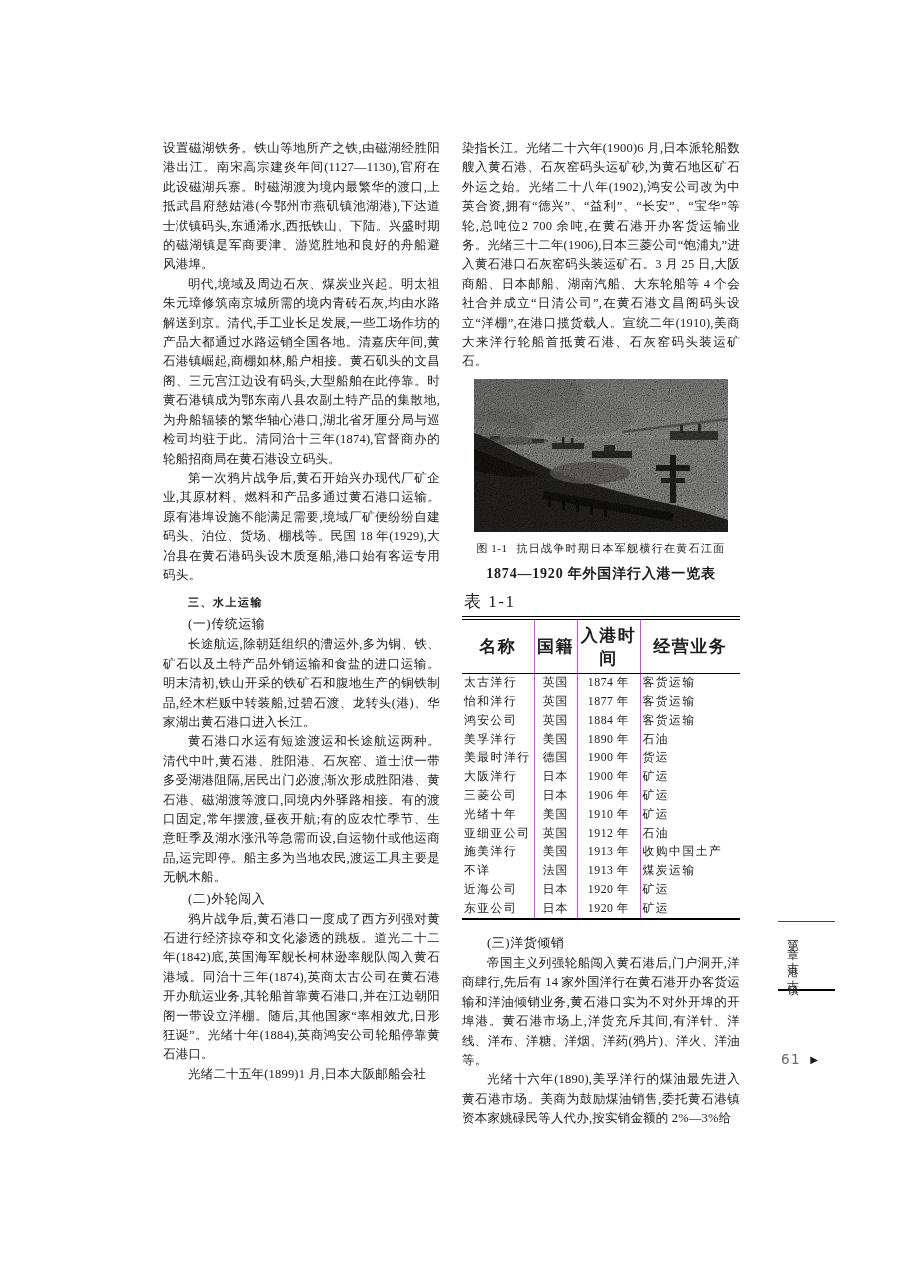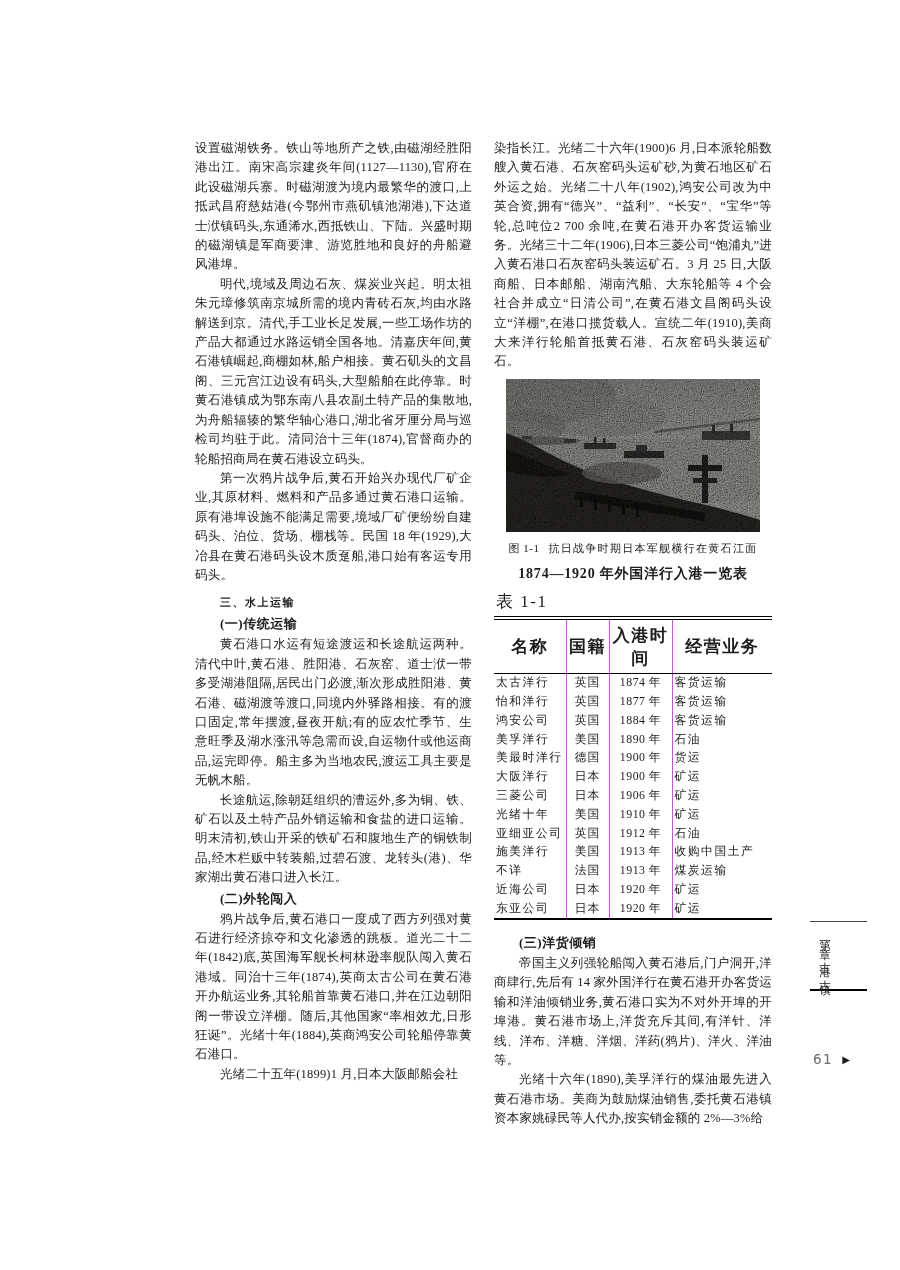--- a/index.html
+++ b/index.html
@@ -1,39 +1,39 @@
 <!DOCTYPE html>
 <html><head>
 <meta charset="utf-8">
 <style>
   html,body { margin:0; padding:0; }
   body {
     width:900px; height:1270px; background:#ffffff; position:relative;
     font-family:"Liberation Serif","DejaVu Serif",serif; color:#1c1c1c;
     overflow:hidden;
   }
-  .page { position:absolute; inset:0;margin-left:32px; }
+  .page { position:absolute; inset:0; }
 
   .col { position:absolute; top:139px; }
   .col-left  { left:163px; width:277px; }
   .col-right { left:462px; width:278px; }
 
   p.body {
     margin:0; font-size:12.5px; line-height:19.4px;
     text-align:justify; text-justify:inter-ideograph;
     text-indent:2em; letter-spacing:0.2px;
   }
   p.body.cont { text-indent:0; }
 
   h2.sec {
     margin:7px 0 1px 25px; font-size:11px; font-weight:bold;
     line-height:21px; letter-spacing:1.5px;
   }
   h3.sub {
-    margin:1px 0 2px 25px; font-size:13px; font-weight:bold;
+    margin:1px 0 2px 25px; font-size:13px; font-weight:normal;
     line-height:19px; letter-spacing:0.5px;
   }
   h3.sub.below-table { margin-top:13px; }
 
   figure.photo-block { margin:7px 0 0 0; text-align:center; }
   .photo-frame { width:254px; height:153px; display:inline-block; line-height:0; }
   figcaption { font-size:11px; letter-spacing:1.3px; margin-top:5px; color:#222; }
   .fig-label { margin-right:9px; letter-spacing:0.5px; }
 
   .tbl-title { text-align:center; font-weight:bold; font-size:14px; margin:9px 0 0 0; letter-spacing:0.8px; }
@@ -74,22 +74,22 @@
 <body>
 
 <div class="page">
 
   <div class="col col-left">
     <p class="body cont">设置磁湖铁务。铁山等地所产之铁,由磁湖经胜阳港出江。南宋高宗建炎年间(1127—1130),官府在此设磁湖兵寨。时磁湖渡为境内最繁华的渡口,上抵武昌府慈姑港(今鄂州市燕矶镇池湖港),下达道士洑镇码头,东通浠水,西抵铁山、下陆。兴盛时期的磁湖镇是军商要津、游览胜地和良好的舟船避风港埠。</p>
     <p class="body">明代,境域及周边石灰、煤炭业兴起。明太祖朱元璋修筑南京城所需的境内青砖石灰,均由水路解送到京。清代,手工业长足发展,一些工场作坊的产品大都通过水路运销全国各地。清嘉庆年间,黄石港镇崛起,商棚如林,船户相接。黄石矶头的文昌阁、三元宫江边设有码头,大型船舶在此停靠。时黄石港镇成为鄂东南八县农副土特产品的集散地,为舟船辐辏的繁华轴心港口,湖北省牙厘分局与巡检司均驻于此。清同治十三年(1874),官督商办的轮船招商局在黄石港设立码头。</p>
     <p class="body">第一次鸦片战争后,黄石开始兴办现代厂矿企业,其原材料、燃料和产品多通过黄石港口运输。原有港埠设施不能满足需要,境域厂矿便纷纷自建码头、泊位、货场、棚栈等。民国 18 年(1929),大冶县在黄石港码头设木质趸船,港口始有客运专用码头。</p>
     <h2 class="sec">三、水上运输</h2>
     <h3 class="sub">(一)传统运输</h3>
+    <p class="body">长途航运,除朝廷组织的漕运外,多为铜、铁、矿石以及土特产品外销运输和食盐的进口运输。明末清初,铁山开采的铁矿石和腹地生产的铜铁制品,经木栏贩中转装船,过碧石渡、龙转头(港)、华家湖出黄石港口进入长江。</p>
     <p class="body">黄石港口水运有短途渡运和长途航运两种。清代中叶,黄石港、胜阳港、石灰窑、道士洑一带多受湖港阻隔,居民出门必渡,渐次形成胜阳港、黄石港、磁湖渡等渡口,同境内外驿路相接。有的渡口固定,常年摆渡,昼夜开航;有的应农忙季节、生意旺季及湖水涨汛等急需而设,自运物什或他运商品,运完即停。船主多为当地农民,渡运工具主要是无帆木船。</p>
-    <p class="body">长途航运,除朝廷组织的漕运外,多为铜、铁、矿石以及土特产品外销运输和食盐的进口运输。明末清初,铁山开采的铁矿石和腹地生产的铜铁制品,经木栏贩中转装船,过碧石渡、龙转头(港)、华家湖出黄石港口进入长江。</p>
     <h3 class="sub">(二)外轮闯入</h3>
     <p class="body">鸦片战争后,黄石港口一度成了西方列强对黄石进行经济掠夺和文化渗透的跳板。道光二十二年(1842)底,英国海军舰长柯林逊率舰队闯入黄石港域。同治十三年(1874),英商太古公司在黄石港开办航运业务,其轮船首靠黄石港口,并在江边朝阳阁一带设立洋棚。随后,其他国家“率相效尤,日形狂诞”。光绪十年(1884),英商鸿安公司轮船停靠黄石港口。</p>
     <p class="body">光绪二十五年(1899)1 月,日本大阪邮船会社</p>
   </div>
 
   <div class="col col-right">
     <p class="body cont">染指长江。光绪二十六年(1900)6 月,日本派轮船数艘入黄石港、石灰窑码头运矿砂,为黄石地区矿石外运之始。光绪二十八年(1902),鸿安公司改为中英合资,拥有“德兴”、“益利”、“长安”、“宝华”等轮,总吨位2 700 余吨,在黄石港开办客货运输业务。光绪三十二年(1906),日本三菱公司“饱浦丸”进入黄石港口石灰窑码头装运矿石。3 月 25 日,大阪商船、日本邮船、湖南汽船、大东轮船等 4 个会社合并成立“日清公司”,在黄石港文昌阁码头设立“洋棚”,在港口揽货载人。宣统二年(1910),美商大来洋行轮船首抵黄石港、石灰窑码头装运矿石。</p>
 
     <figure class="photo-block">
       <span class="photo-frame">

